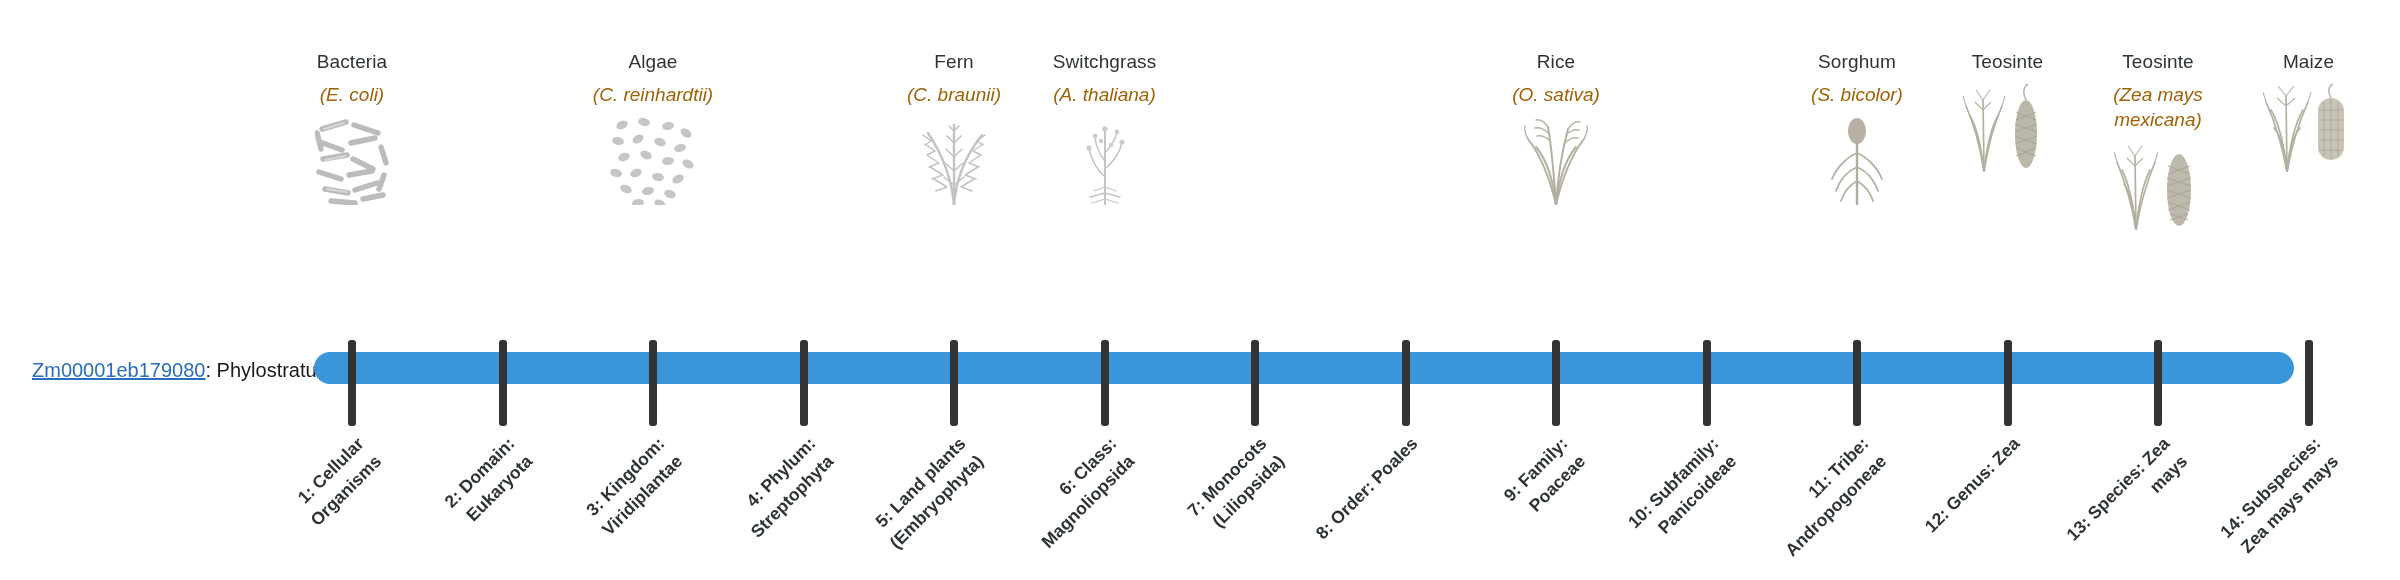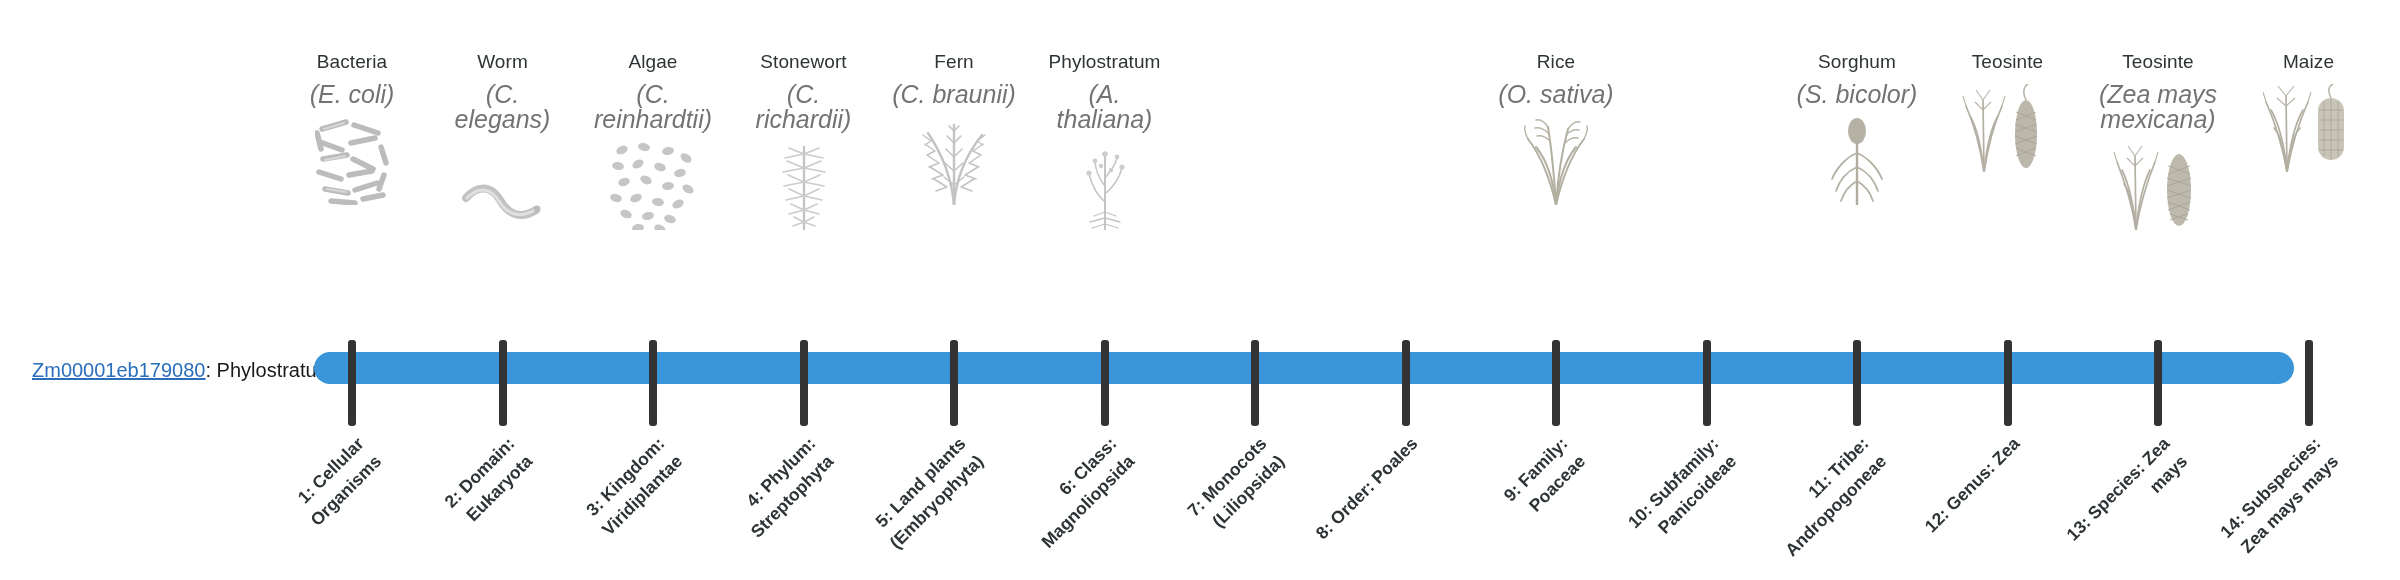--- a/index.html
+++ b/index.html
@@ -38,22 +38,22 @@
     text-align: center;
   }
   .common-name {
     font-size: 19px;
     color: #2e3436;
     line-height: 24px;
     white-space: nowrap;
     letter-spacing: .1px;
   }
   .sci-name {
-    font-size: 25px;
-    color: #737373;
+    font-size: 19px;
+    color: #a16207;
     font-style: italic;
     line-height: 25px;
     margin-top: 8px;
     word-break: break-word;
   }
   .organism-art {
     position: relative;
     height: 92px;
     margin-top: 6px;
   }
@@ -141,31 +141,20 @@
       <line x1="16" y1="82" x2="40" y2="84"></line>
               <line x1="48" y1="80" x2="68" y2="76"></line>
       <line x1="2" y1="14" x2="6" y2="30"></line>
               <line x1="69" y1="56" x2="64" y2="70"></line>
     </g>
     <g stroke="#d7d7d7" stroke-width="2" stroke-linecap="round" fill="none">
       <line x1="9" y1="10" x2="29" y2="4"></line>
               <line x1="10" y1="41" x2="30" y2="37"></line>
       <line x1="12" y1="70" x2="31" y2="73"></line>
     </g>
-  </svg>
-        </div>
-      </div>
-      <div class="species-col" style="left: 436.5px;">
-        <div class="common-name">Worm</div>
-        <div class="sci-name">(C. elegans)</div>
-        <div class="organism-art">
-          <svg width="82" height="50" viewBox="0 0 82 50">
-    <path d="M4 18 C16 4, 30 6, 38 20 C46 34, 58 40, 74 30" stroke="#c2c2c2" stroke-width="8" fill="none" stroke-linecap="round"></path>
-    <path d="M5 18 C17 6, 29 8, 37 21 C45 34, 57 39, 73 30" stroke="#e0e0e0" stroke-width="3" fill="none" stroke-linecap="round"></path>
-    <circle cx="75" cy="29" r="3.4" fill="#bdbdbd"></circle>
   </svg>
         </div>
       </div>
       <div class="species-col" style="left: 587px;">
         <div class="common-name">Algae</div>
         <div class="sci-name">(C. reinhardtii)</div>
         <div class="organism-art">
           <svg width="86" height="88" viewBox="0 0 86 88">
     <g fill="#c6c6c6">
       <ellipse cx="12" cy="8" rx="6" ry="4" transform="rotate(-25 12 8)"></ellipse>
@@ -186,37 +175,20 @@
       <ellipse cx="68" cy="62" rx="6" ry="4" transform="rotate(-28 68 62)"></ellipse>
       <ellipse cx="16" cy="72" rx="6" ry="4" transform="rotate(22 16 72)"></ellipse>
       <ellipse cx="38" cy="74" rx="6" ry="4" transform="rotate(-12 38 74)"></ellipse>
       <ellipse cx="60" cy="77" rx="6" ry="4" transform="rotate(16 60 77)"></ellipse>
       <ellipse cx="28" cy="86" rx="6" ry="4" transform="rotate(-8 28 86)"></ellipse>
       <ellipse cx="50" cy="87" rx="6" ry="4" transform="rotate(28 50 87)"></ellipse>
     </g>
   </svg>
         </div>
       </div>
-      <div class="species-col" style="left: 737.5px;">
-        <div class="common-name">Stonewort</div>
-        <div class="sci-name">(C. richardii)</div>
-        <div class="organism-art">
-          <svg width="58" height="88" viewBox="0 0 58 88">
-    <line x1="29" y1="4" x2="29" y2="88" stroke="#c4c4c4" stroke-width="2.4"></line>
-    <g stroke="#cbcbcb" stroke-width="1.6" stroke-linecap="round">
-      <path d="M29 12 L14 6 M29 12 L44 6 M29 12 L10 16 M29 12 L48 16"></path>
-      <path d="M29 26 L12 19 M29 26 L46 19 M29 26 L8 30 M29 26 L50 30"></path>
-      <path d="M29 40 L13 33 M29 40 L45 33 M29 40 L9 44 M29 40 L49 44"></path>
-      <path d="M29 54 L14 47 M29 54 L44 47 M29 54 L11 58 M29 54 L47 58"></path>
-      <path d="M29 68 L16 62 M29 68 L42 62 M29 68 L14 72 M29 68 L44 72"></path>
-      <path d="M29 80 L19 75 M29 80 L39 75 M29 80 L18 84 M29 80 L40 84"></path>
-    </g>
-  </svg>
-        </div>
-      </div>
       <div class="species-col" style="left: 888px;">
         <div class="common-name">Fern</div>
         <div class="sci-name">(C. braunii)</div>
         <div class="organism-art">
           <svg width="80" height="88" viewBox="0 0 80 88">
     <g stroke="#c3c3c3" fill="none" stroke-linecap="round">
       <path d="M40 88 C38 64, 30 40, 14 16" stroke-width="2.4"></path>
       <path d="M40 88 C42 62, 52 38, 68 18" stroke-width="2.4"></path>
       <path d="M40 88 C40 60, 40 34, 40 8" stroke-width="2.4"></path>
       <g stroke-width="1.5">
@@ -228,21 +200,21 @@
                  M63 24 L71 18 M63 24 L69 28"></path>
         <path d="M40 68 L30 60 M40 68 L50 60 M40 54 L31 46 M40 54 L49 46
                  M40 40 L32 32 M40 40 L48 32 M40 26 L33 19 M40 26 L47 19
                  M40 14 L35 9 M40 14 L45 9"></path>
       </g>
     </g>
   </svg>
         </div>
       </div>
       <div class="species-col" style="left: 1038.5px;">
-        <div class="common-name">Phylostratum</div>
+        <div class="common-name">Switchgrass</div>
         <div class="sci-name">(A. thaliana)</div>
         <div class="organism-art">
           <svg width="62" height="88" viewBox="0 0 62 88">
     <g stroke="#c4c4c4" fill="none" stroke-linecap="round">
       <path d="M31 88 L31 14" stroke-width="2"></path>
       <path d="M31 60 C24 54, 18 44, 15 32" stroke-width="1.5"></path>
       <path d="M31 52 C38 46, 45 38, 48 26" stroke-width="1.5"></path>
       <path d="M31 44 C26 38, 22 30, 21 20" stroke-width="1.5"></path>
       <path d="M31 36 C36 30, 41 24, 43 16" stroke-width="1.5"></path>
       <g stroke-width="1.3">

